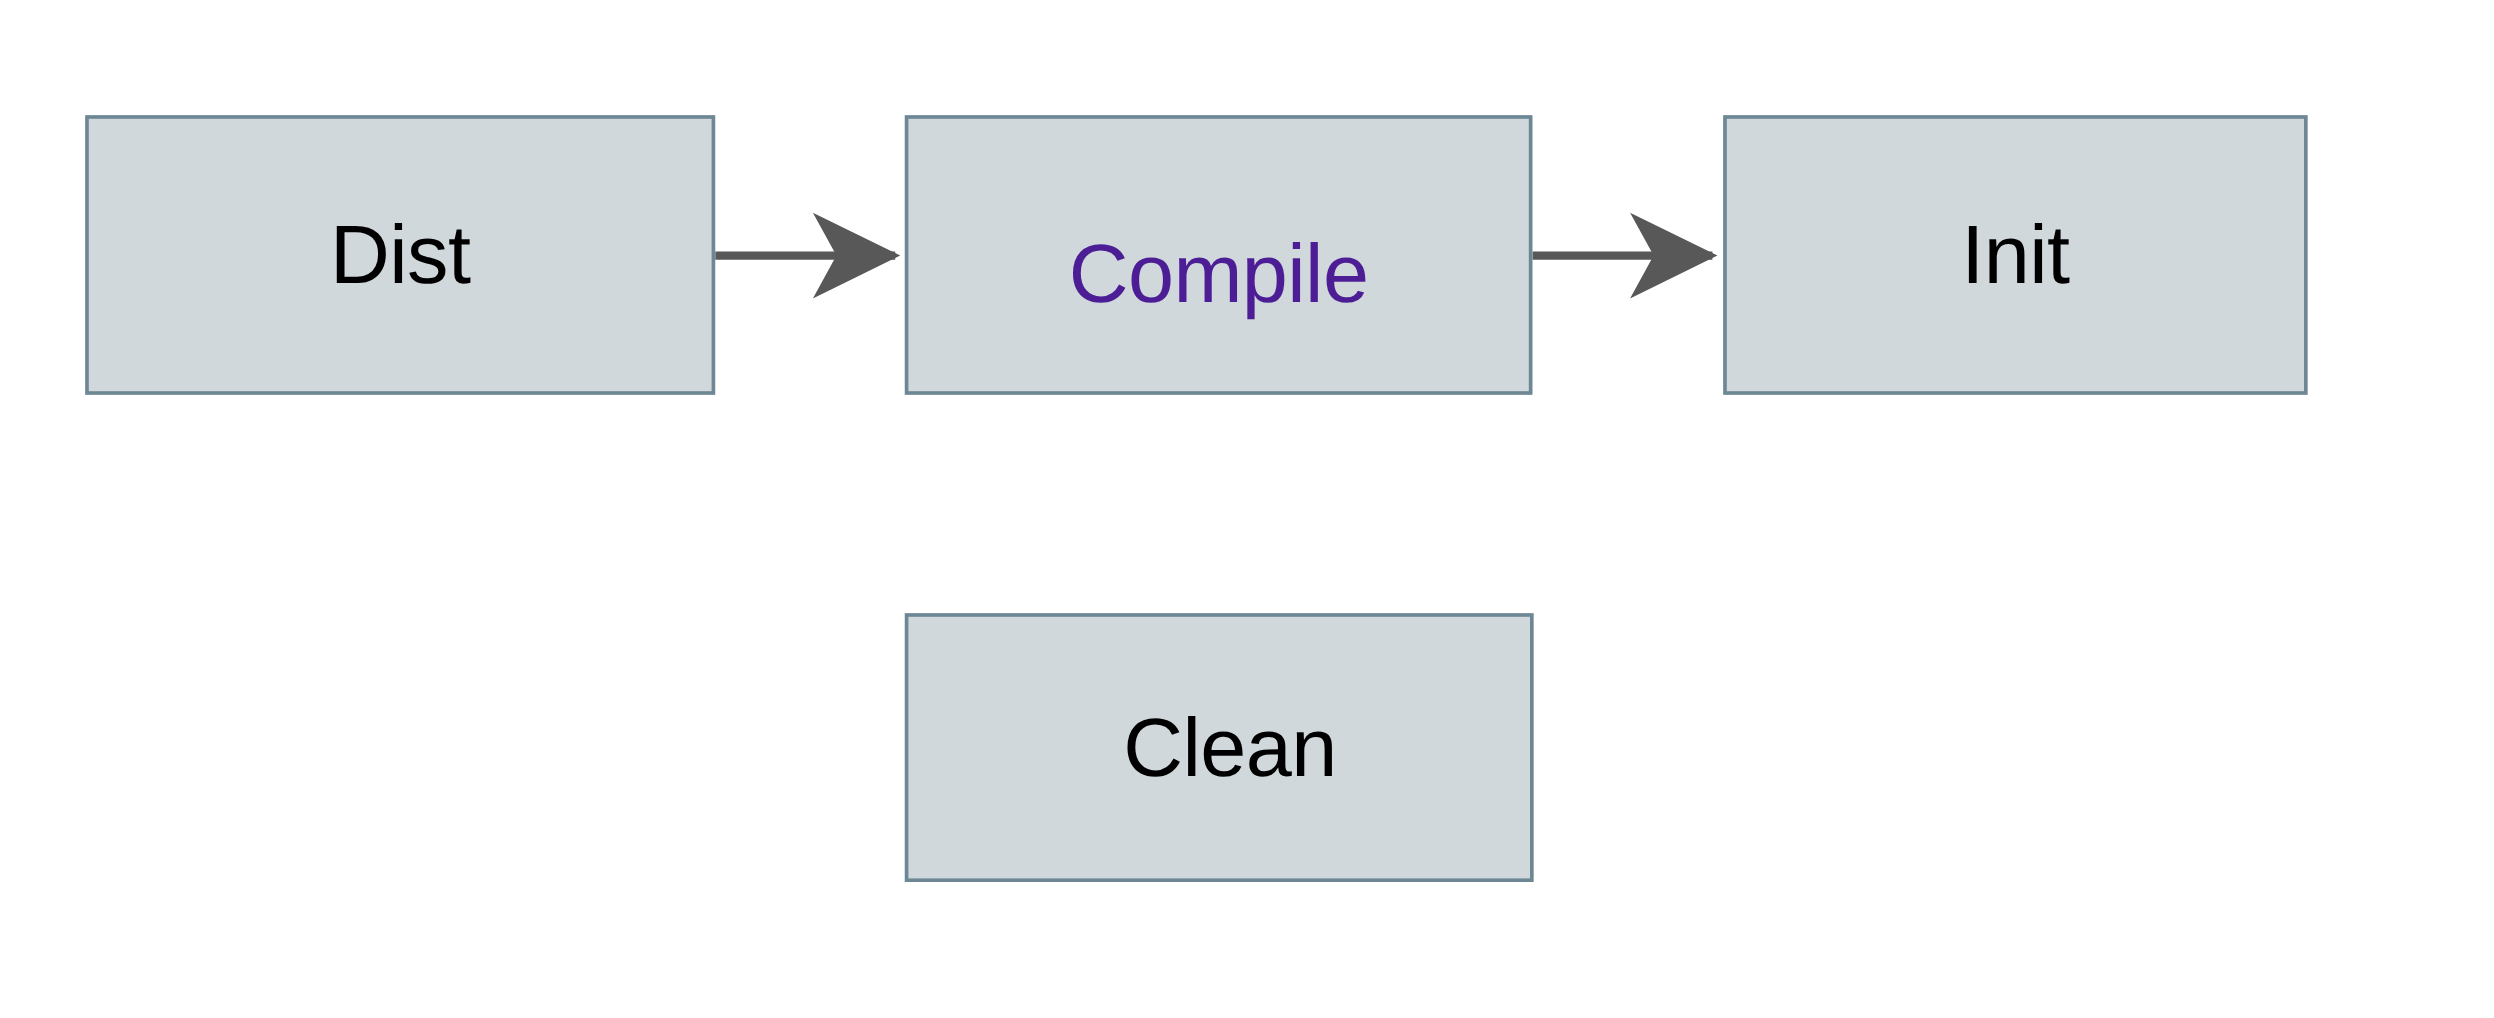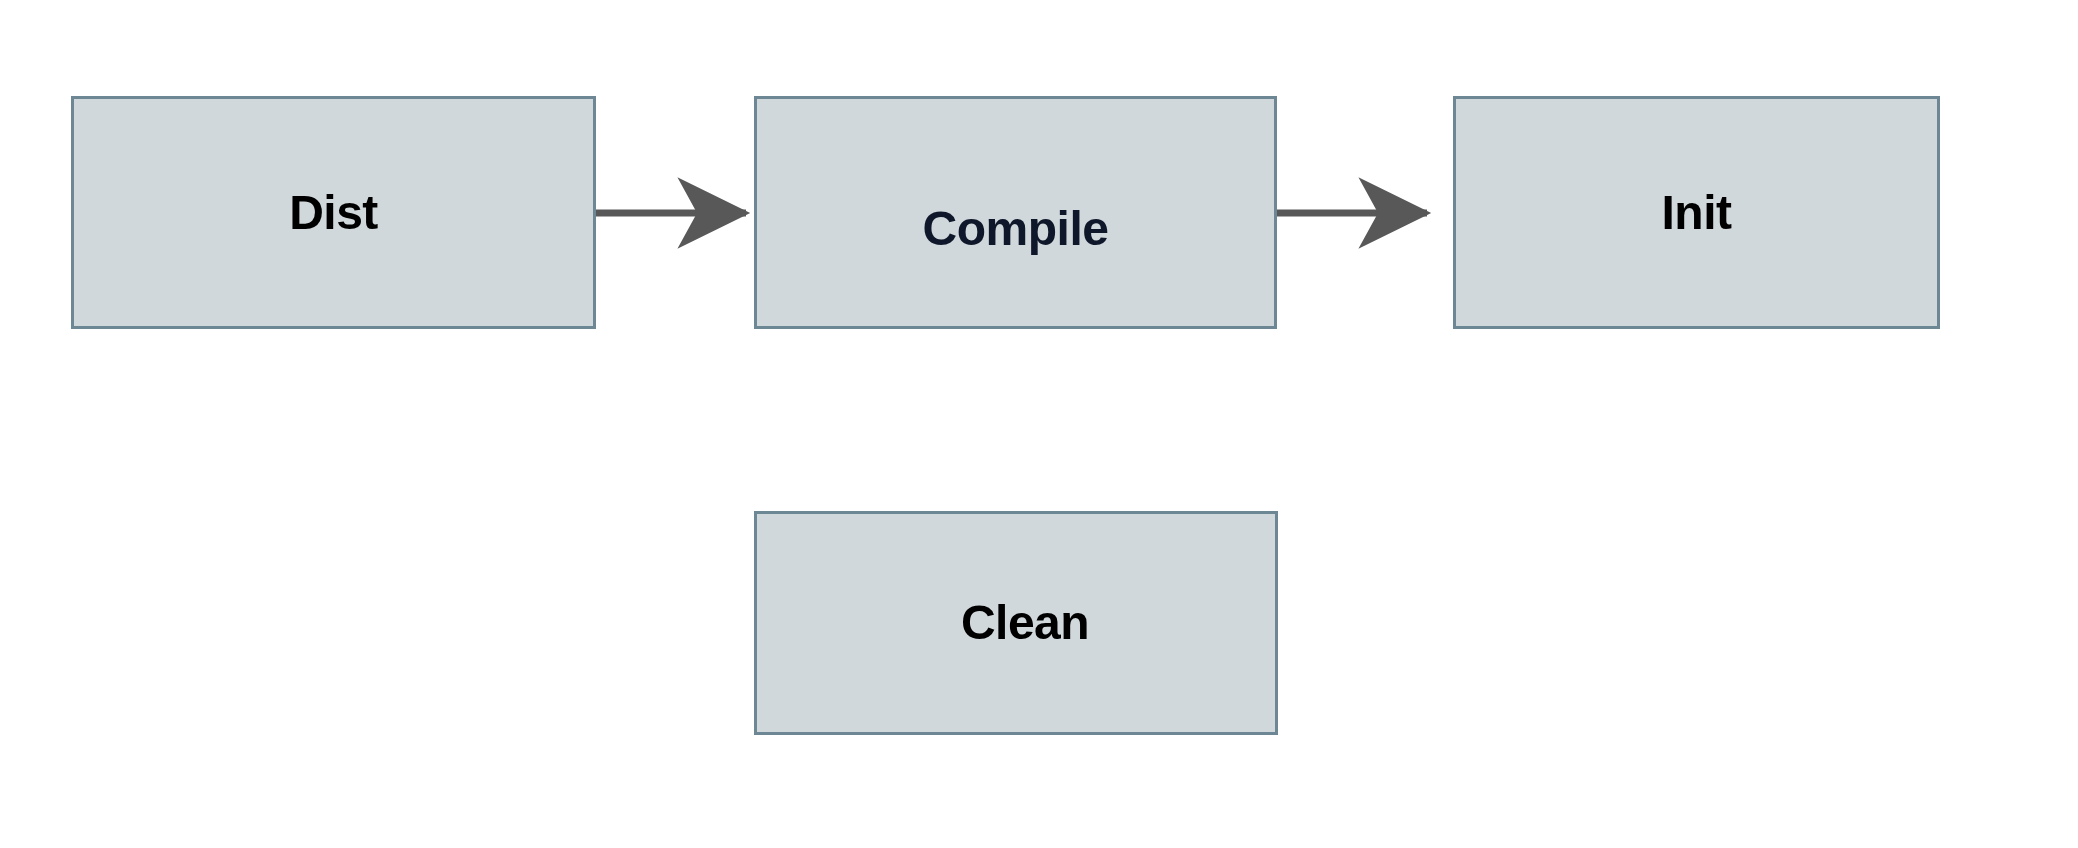--- a/index.html
+++ b/index.html
@@ -23,22 +23,22 @@
     position: absolute;
     box-sizing: border-box;
     background: #d0d8dc;
     border: 3px solid #6d8794;
     display: flex;
     align-items: center;
     justify-content: center;
   }
   .node-label {
     font-family: "Liberation Sans", sans-serif;
-    font-size: 48px;
-    font-weight: 700;
+    font-size: 69px;
+    font-weight: 400;
     line-height: 1;
     color: #000000;
     letter-spacing: -0.5px;
     white-space: nowrap;
     user-select: none;
   }
   
   #node-dist    { left: 71px;   top: 96px;  width: 525px; height: 233px; }
   #node-compile { left: 754px;  top: 96px;  width: 523px; height: 233px; }
   #node-init    { left: 1436px; top: 96px;  width: 487px; height: 233px; }
@@ -73,24 +73,24 @@
     <g>
       <line x1="1277" y1="213" x2="1427" y2="213" stroke="#585858" stroke-width="7" marker-end="url(#arrowhead)"></line>
     </g>
   </svg>
 
   <div class="node" id="node-dist" style="background: rgb(208, 216, 220); border-color: rgb(109, 135, 148);">
     <span class="node-label" style="color: rgb(0, 0, 0);">Dist</span>
   </div>
 
   <div class="node" id="node-compile" style="background: rgb(208, 216, 220); border-color: rgb(109, 135, 148);">
-    <span class="node-label" style="color: #0f172a; margin-top: 32px;">Compile</span>
+    <span class="node-label" style="color: #4c1d95; margin-top: 32px;">Compile</span>
   </div>
 
-  <div class="node" id="node-init" style="background: rgb(208, 216, 220); border-color: rgb(109, 135, 148); margin-left: 17px;">
+  <div class="node" id="node-init" style="background: rgb(208, 216, 220); border-color: rgb(109, 135, 148);">
     <span class="node-label" style="color: rgb(0, 0, 0);">Init</span>
   </div>
 
   <div class="node" id="node-clean" style="background: rgb(208, 216, 220); border-color: rgb(109, 135, 148);">
     <span class="node-label" style="color: rgb(0, 0, 0);">Clean</span>
   </div>
 
 </div>
 
 </body></html>

